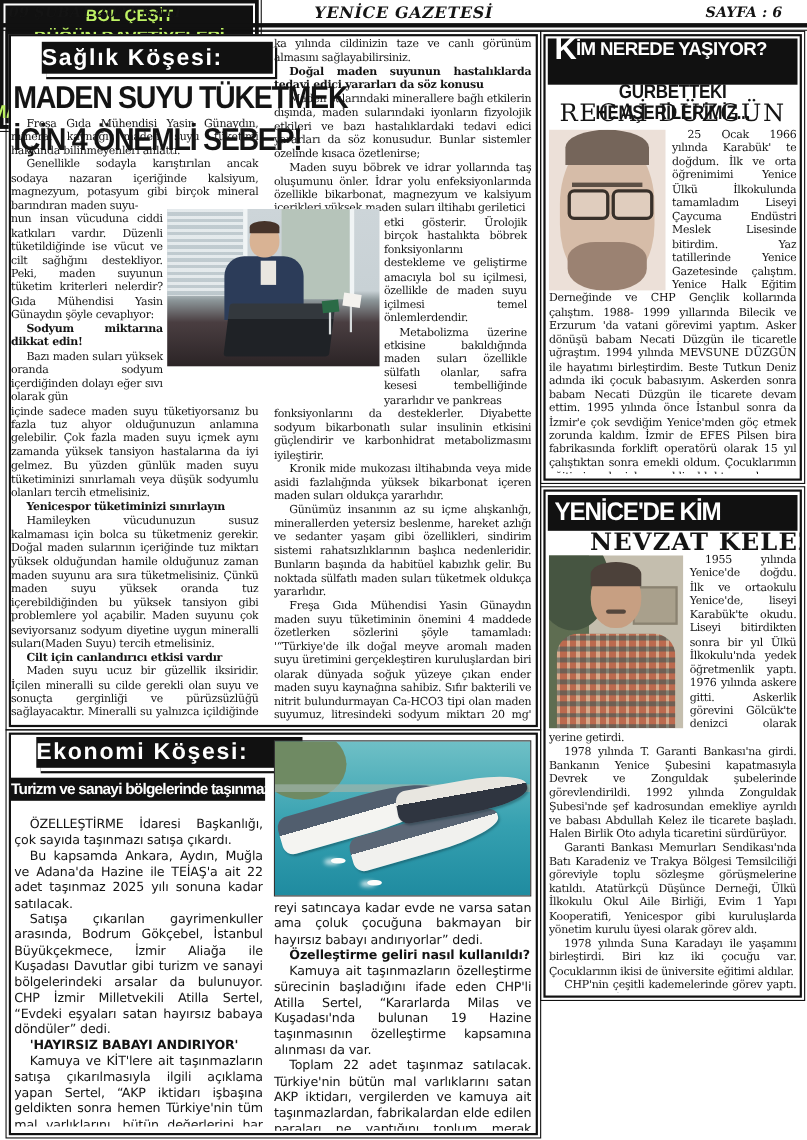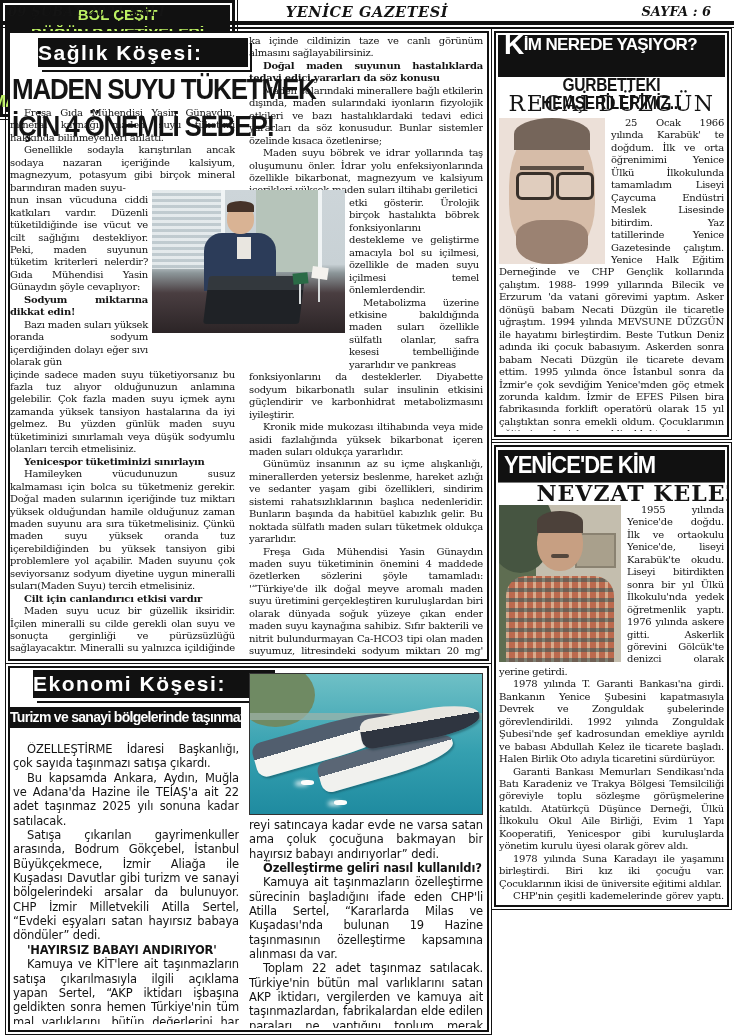--- a/index.html
+++ b/index.html
@@ -151,21 +151,21 @@
       <div class="seg full">
         <p class="para cont">içinde sadece maden suyu tüketiyorsanız bu fazla tuz alıyor olduğunuzun anlamına gelebilir. Çok fazla maden suyu içmek aynı zamanda yüksek tansiyon hastalarına da iyi gelmez. Bu yüzden günlük maden suyu tüketiminizi sınırlamalı veya düşük sodyumlu olanları tercih etmelisiniz.</p>
         <p class="para sub">Yenicespor tüketiminizi sınırlayın</p>
         <p class="para p">Hamileyken vücudunuzun susuz kalmaması için bolca su tüketmeniz gerekir. Doğal maden sularının içeriğinde tuz miktarı yüksek olduğundan hamile olduğunuz zaman maden suyunu ara sıra tüketmelisiniz. Çünkü maden suyu yüksek oranda tuz içerebildiğinden bu yüksek tansiyon gibi problemlere yol açabilir. Maden suyunu çok seviyorsanız sodyum diyetine uygun mineralli suları(Maden Suyu) tercih etmelisiniz.</p>
         <p class="para sub">Cilt için canlandırıcı etkisi vardır</p>
         <p class="para p">Maden suyu ucuz bir güzellik iksiridir. İçilen mineralli su cilde gerekli olan suyu ve sonuçta gerginliği ve pürüzsüzlüğü sağlayacaktır. Mineralli su yalnızca içildiğinde güzelleştirici değildir. Aynı zamanda dıştan sürüldüğünde de cildinizi canlandırır ve gençleştirir. Çünkü küçük kan damarlarını ve cilt kan dolaşımını uyarır. Bunun için mineralli suyu bir parça pamuğa emdirip yüzünüze ve boynunuza serpiştirerek, birkaç daki-</p>
       </div>
     </div>
   <div id="health-col2" class="serif-body">
       <div class="seg full">
-        <p class="para cont">ka içinde cildinizin taze ve canlı görünüm almasını sağlayabilirsiniz.</p>
+        <p class="para cont">ka yılında cildinizin taze ve canlı görünüm almasını sağlayabilirsiniz.</p>
         <p class="para sub">Doğal maden suyunun hastalıklarda tedavi edici yararları da söz konusu</p>
         <p class="para p">Maden sularındaki minerallere bağlı etkilerin dışında, maden sularındaki iyonların fizyolojik etkileri ve bazı hastalıklardaki tedavi edici yararları da söz konusudur. Bunlar sistemler özelinde kısaca özetlenirse;</p>
         <p class="para p">Maden suyu böbrek ve idrar yollarında taş oluşumunu önler. İdrar yolu enfeksiyonlarında özellikle bikarbonat, magnezyum ve kalsiyum içerikleri yüksek maden suları iltihabı geriletici</p>
       </div>
       <div class="seg wrap-left">
         <p class="para cont">etki gösterir. Ürolojik birçok hastalıkta böbrek fonksiyonlarını destekleme ve geliştirme amacıyla bol su içilmesi, özellikle de maden suyu içilmesi temel önlemlerdendir.</p>
         <p class="para p">Metabolizma üzerine etkisine bakıldığında maden suları özellikle sülfatlı olanlar, safra kesesi tembelliğinde yararlıdır ve pankreas</p>
       </div>
       <div class="seg full">
         <p class="para cont">fonksiyonlarını da desteklerler. Diyabette sodyum bikarbonatlı sular insulinin etkisini güçlendirir ve karbonhidrat metabolizmasını iyileştirir.</p>

